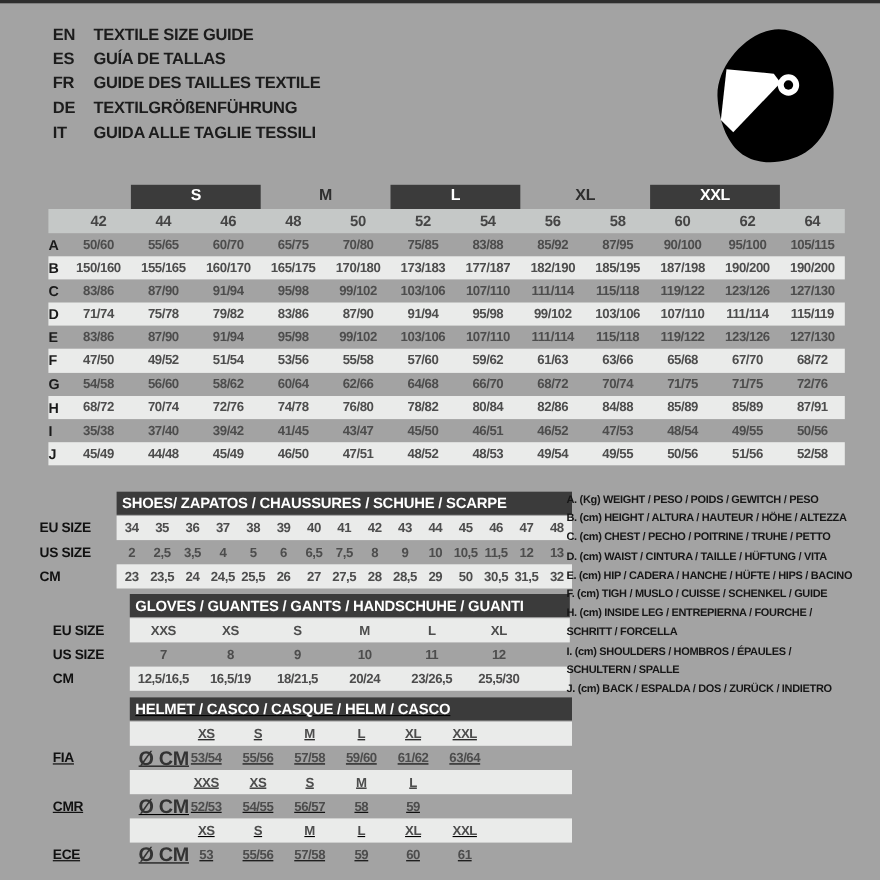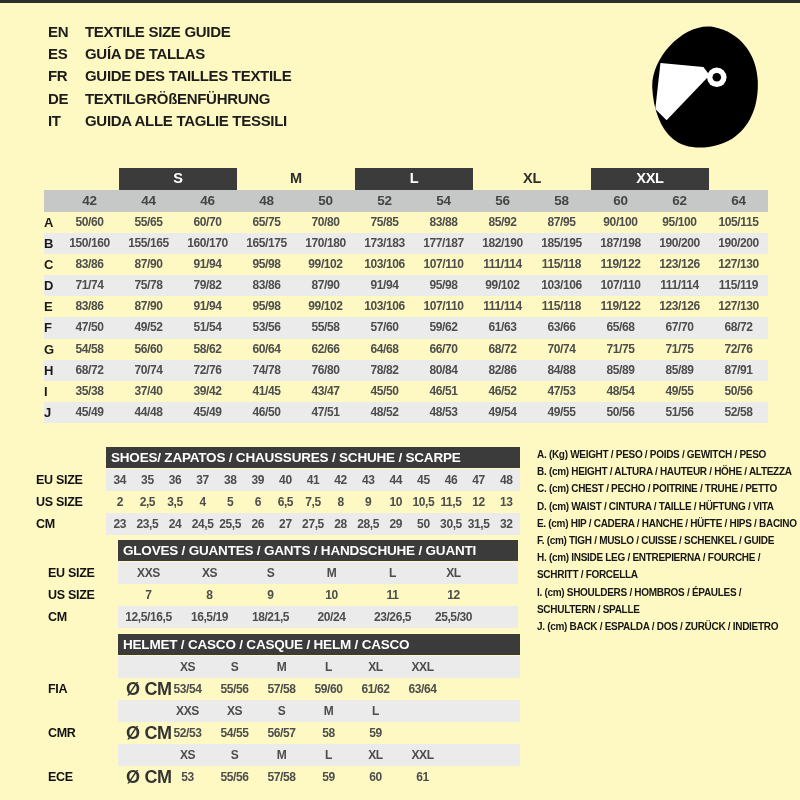--- a/index.html
+++ b/index.html
@@ -1,18 +1,18 @@
 <!DOCTYPE html>
 <html><head>
 <meta charset="utf-8">
 <style>
   * { box-sizing: border-box; margin: 0; padding: 0; }
   html, body { background: #ffffff; }
   body { font-family: "Liberation Sans", sans-serif; }
-  .page { position: relative; width: 800px; height: 800px; background: #fef9c3; overflow: hidden; }
+  .page { position: relative; width: 800px; height: 800px; background: #a3a3a3; overflow: hidden; }
 
   .topline { position: absolute; top: 0; left: 0; width: 800px; height: 3px; background: #2e2e2e; }
 
   
   .langs { position: absolute; left: 48px; top: 20px; }
   .lang-row { display: flex; height: 22.4px; align-items: center; }
   .lang-code { width: 37px; font-size: 15px; font-weight: bold; color: #1c1c1c; letter-spacing: -0.3px; }
   .lang-label { font-size: 15px; font-weight: bold; color: #1c1c1c; letter-spacing: -0.3px; white-space: nowrap; }
 
   
@@ -29,32 +29,32 @@
   .mrow { height: 21.1px; }
   .mrow.shaded { background: #eaebea; }
   .lcell { font-weight: bold; font-size: 13px; color: #1a1a1a; line-height: 21.1px; }
   .main-table .vcell { line-height: 21.1px; }
   .vcell { text-align: center; font-weight: bold; font-size: 12px; color: #4d4d4d; letter-spacing: -0.4px; line-height: 22px; white-space: nowrap; }
 
   
   .bt { position: absolute; display: grid; grid-auto-rows: 22px; }
   #shoes   { left: 32px; top: 447px; grid-template-columns: 74px 414px; }
   #gloves  { left: 44px; top: 540px; grid-template-columns: 74px 400px; }
-  #helmetT { left: 44px; top: 634px; grid-template-columns: 74px 402px; }
+  #helmetT { left: 44px; top: 634px; grid-template-columns: 74px 402px; text-decoration: underline; }
   .btlabel { font-weight: bold; font-size: 12.5px; color: #111; line-height: 22px; padding-left: 4px; letter-spacing: -0.3px; white-space: nowrap; }
   .bartitle { background: #3b3b3b; color: #fff; font-weight: bold; font-size: 13.5px; line-height: 21px; height: 21px; padding-left: 5px; letter-spacing: -0.2px; white-space: nowrap; }
   .btvals { display: grid; }
   .btvals.shaded { background: #eaebea; }
   .shoes-grid  { grid-template-columns: repeat(15, 1fr); }
   .gloves-grid { grid-template-columns: repeat(6, 61px) 1fr; }
   .helmet-grid { grid-template-columns: 46px repeat(6, 47px) 1fr; }
   .ucell { font-weight: bold; font-size: 18px; color: #333; line-height: 22px; padding-left: 8px; letter-spacing: -0.3px; white-space: nowrap; }
 
   
-  .legend { position: absolute; left: 537px; top: 446px; width: 263px; }
+  .legend { position: absolute; left: 515px; top: 446px; width: 263px; }
   .legend p { font-weight: bold; font-size: 10px; line-height: 17.2px; color: #161616; letter-spacing: -0.3px; }
 </style>
 </head>
 <body>
 
 <div class="page">
 
   <div class="topline"></div>
 
   <div class="langs">

